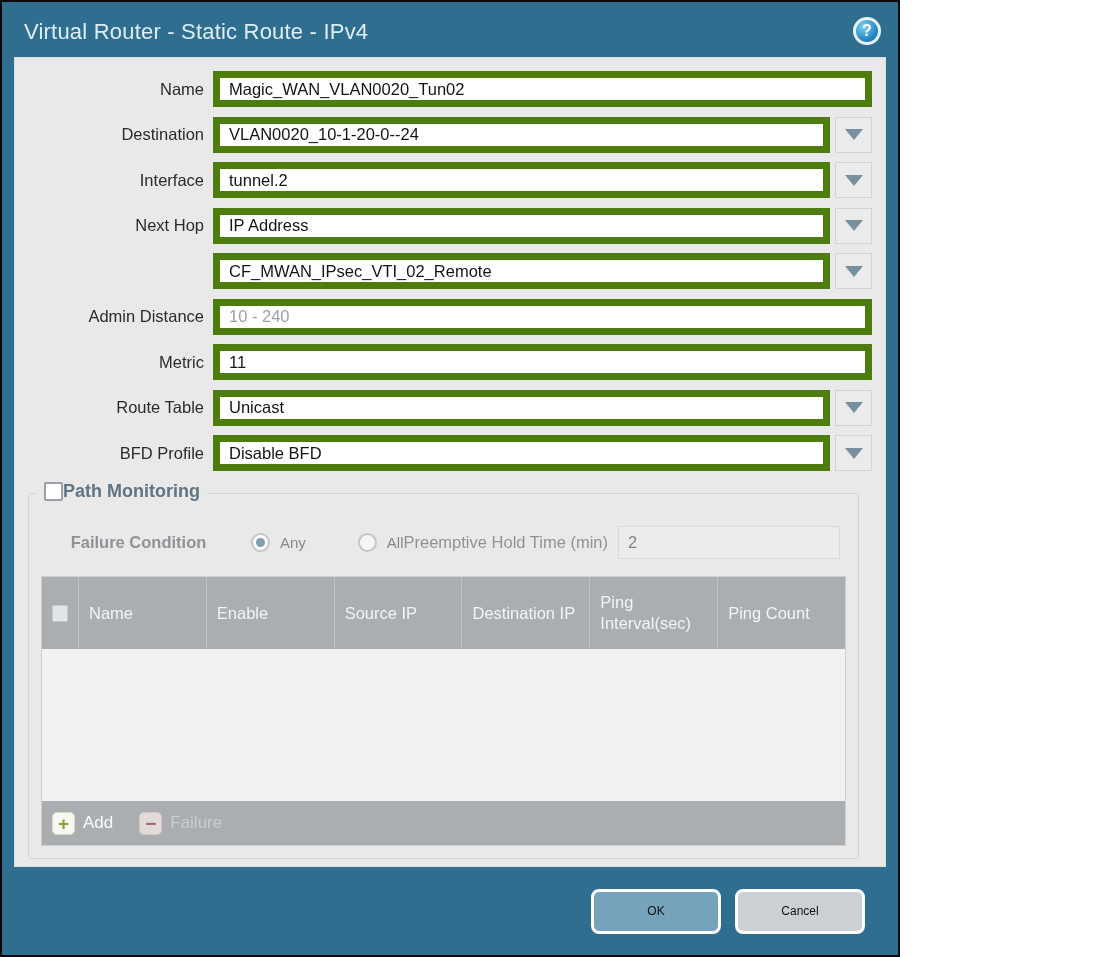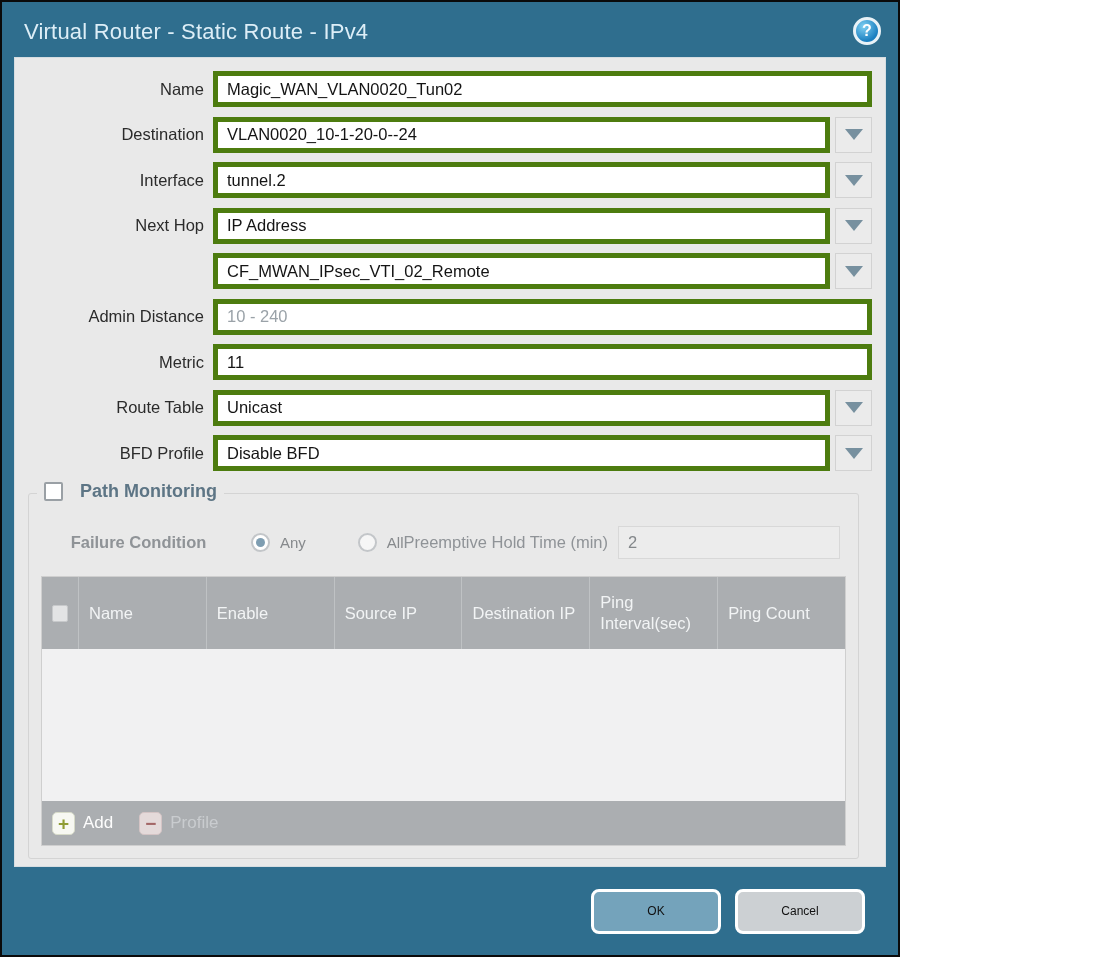--- a/index.html
+++ b/index.html
@@ -27,21 +27,21 @@
     padding:13px 13px 0 0; overflow:hidden;
   }
   .form { display:flex; flex-direction:column; gap:9.5px; }
   .row { display:flex; align-items:center; }
   .lbl {
     width:198px; text-align:right; padding-right:9px; flex:none;
     font-size:16.5px; color:#2b2b2b; white-space:nowrap;
   }
   .field { flex:1; display:flex; align-items:stretch; height:36px; }
   .txt {
-    flex:1; height:36px; border:5px solid #4d7c0f; background:#ffffff;
+    flex:1; height:36px; border:7px solid #4d7c0f; background:#ffffff;
     font-family:"Liberation Sans", sans-serif; font-size:16.5px; color:#141414;
     padding:0 9px; outline:none; min-width:0;
   }
   .txt::placeholder { color:#9aa2a8; }
   .dd-btn {
     width:37px; height:36px; margin-left:5px; flex:none;
     background:#ebebeb; border:1px solid #d2d2d2;
     display:flex; align-items:center; justify-content:center; cursor:pointer;
   }
   .dd-arrow {
@@ -49,21 +49,21 @@
     border-top:11px solid #77909f;
   }
   
   .fieldset {
     position:relative; margin:22px 13px 0 13px;
     border:1px solid #d4d4d4; border-radius:3px;
     padding:30px 12px 12px 12px;
   }
   .legend {
     position:absolute; top:-13px; left:8px; background:#e9e9e9;
-    padding:0 7px; display:flex; align-items:center; gap:17px;
+    padding:0 7px; display:flex; align-items:center; gap:0;
   }
   .checkbox {
     width:19px; height:19px; background:#ffffff; border:2px solid #9aa0a5;
     border-radius:2px; cursor:pointer; flex:none;
   }
   .legend-text { font-size:18px; font-weight:bold; color:#5d7585; }
   .pm-row { display:flex; align-items:center; height:36px; margin-bottom:16px; }
   .pm-lbl { font-size:16.5px; color:#8f9397; white-space:nowrap; }
   .fc-lbl { width:278px; text-align:center; padding-right:15px;font-weight:bold; }
   .radio {
@@ -257,21 +257,21 @@
           <div class="th">Ping Count</div>
         </div>
         <div class="tbody"></div>
         <div class="toolbar">
           <div class="tool-btn">
             <div class="tool-icon add-icon">+</div>
             <div class="tool-lbl">Add</div>
           </div>
           <div class="tool-btn disabled">
             <div class="tool-icon del-icon">−</div>
-            <div class="tool-lbl">Profile</div>
+            <div class="tool-lbl">Failure</div>
           </div>
         </div>
       </div>
     </div>
   </div>
 
   <div class="footer">
     <button class="btn btn-ok">OK</button>
     <button class="btn btn-cancel">Cancel</button>
   </div>

